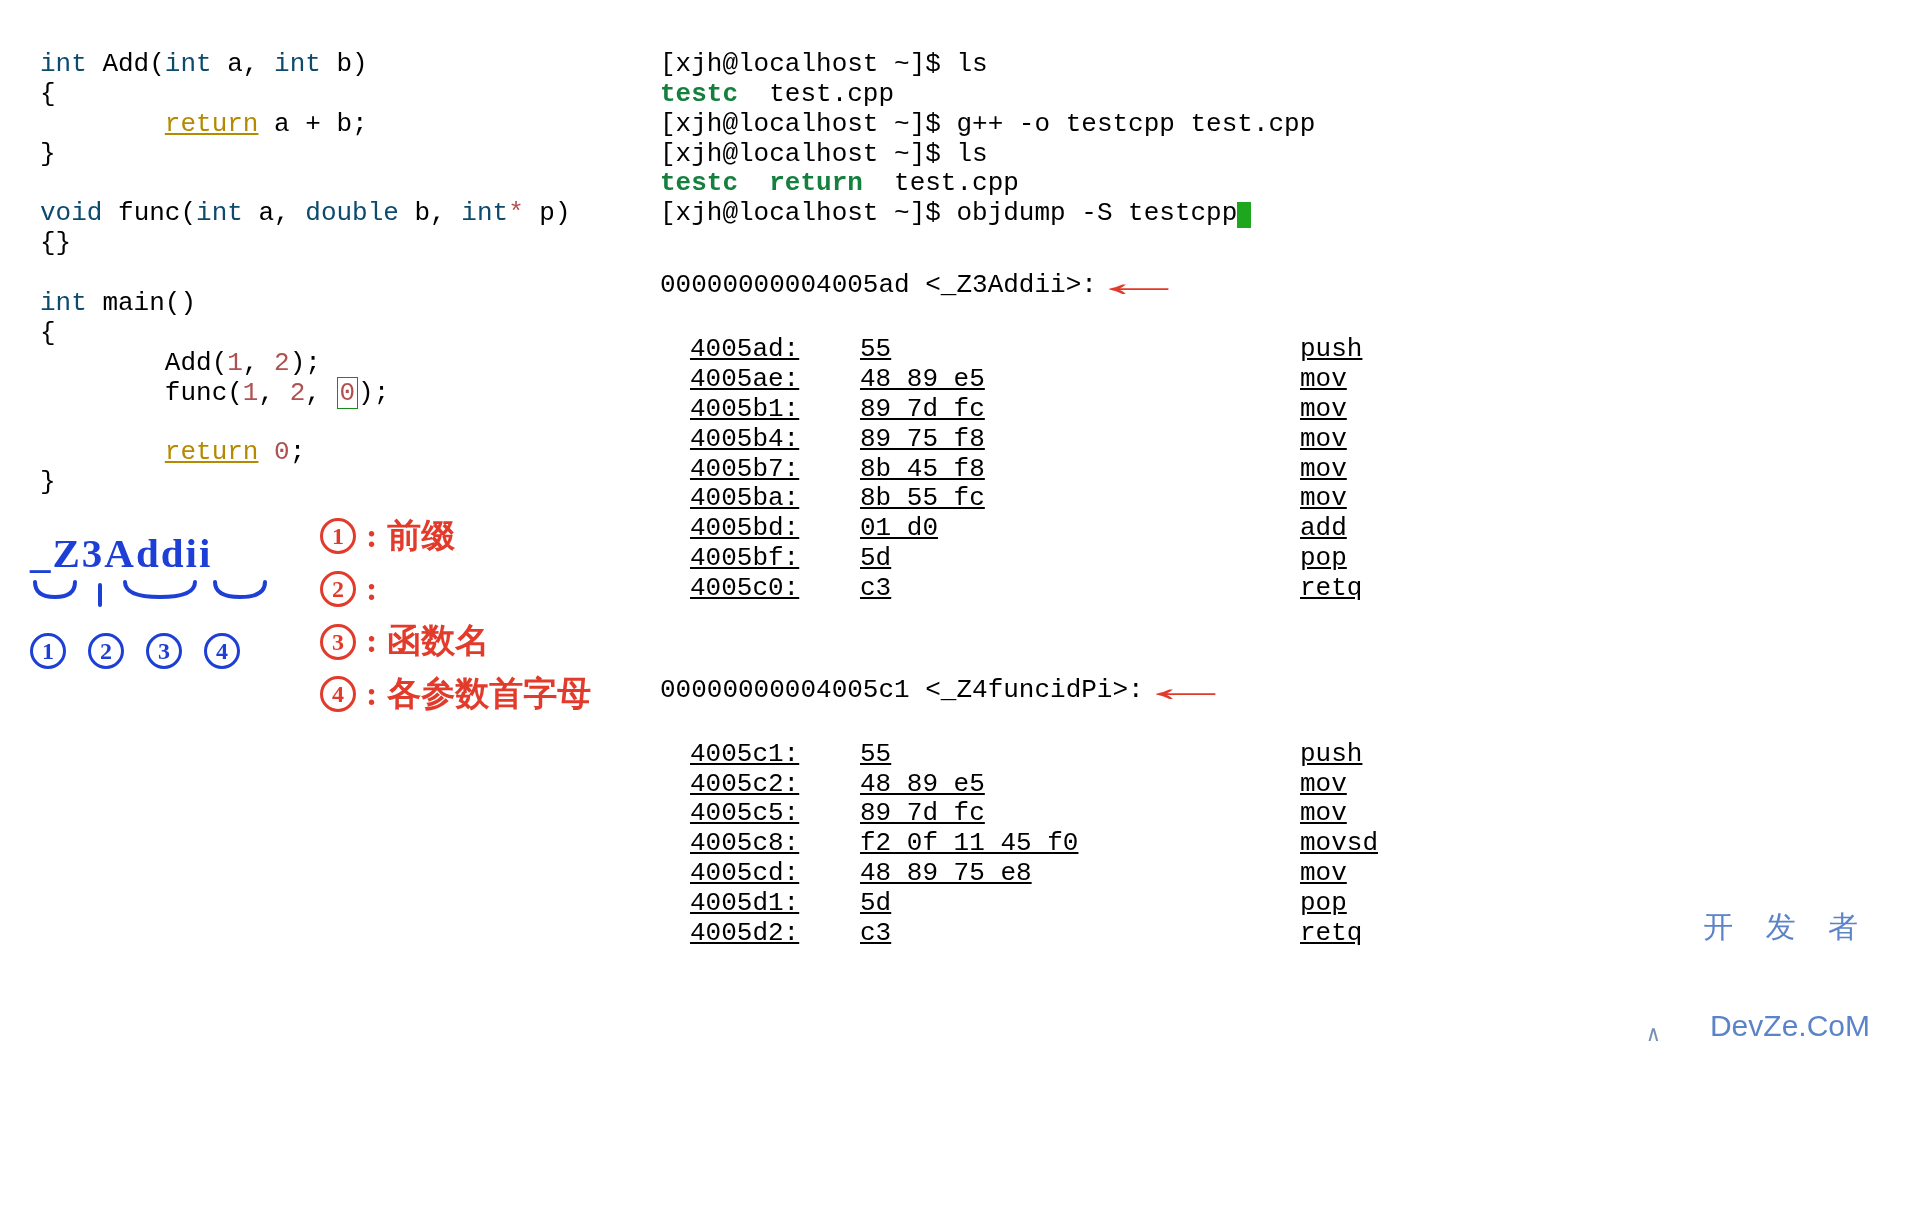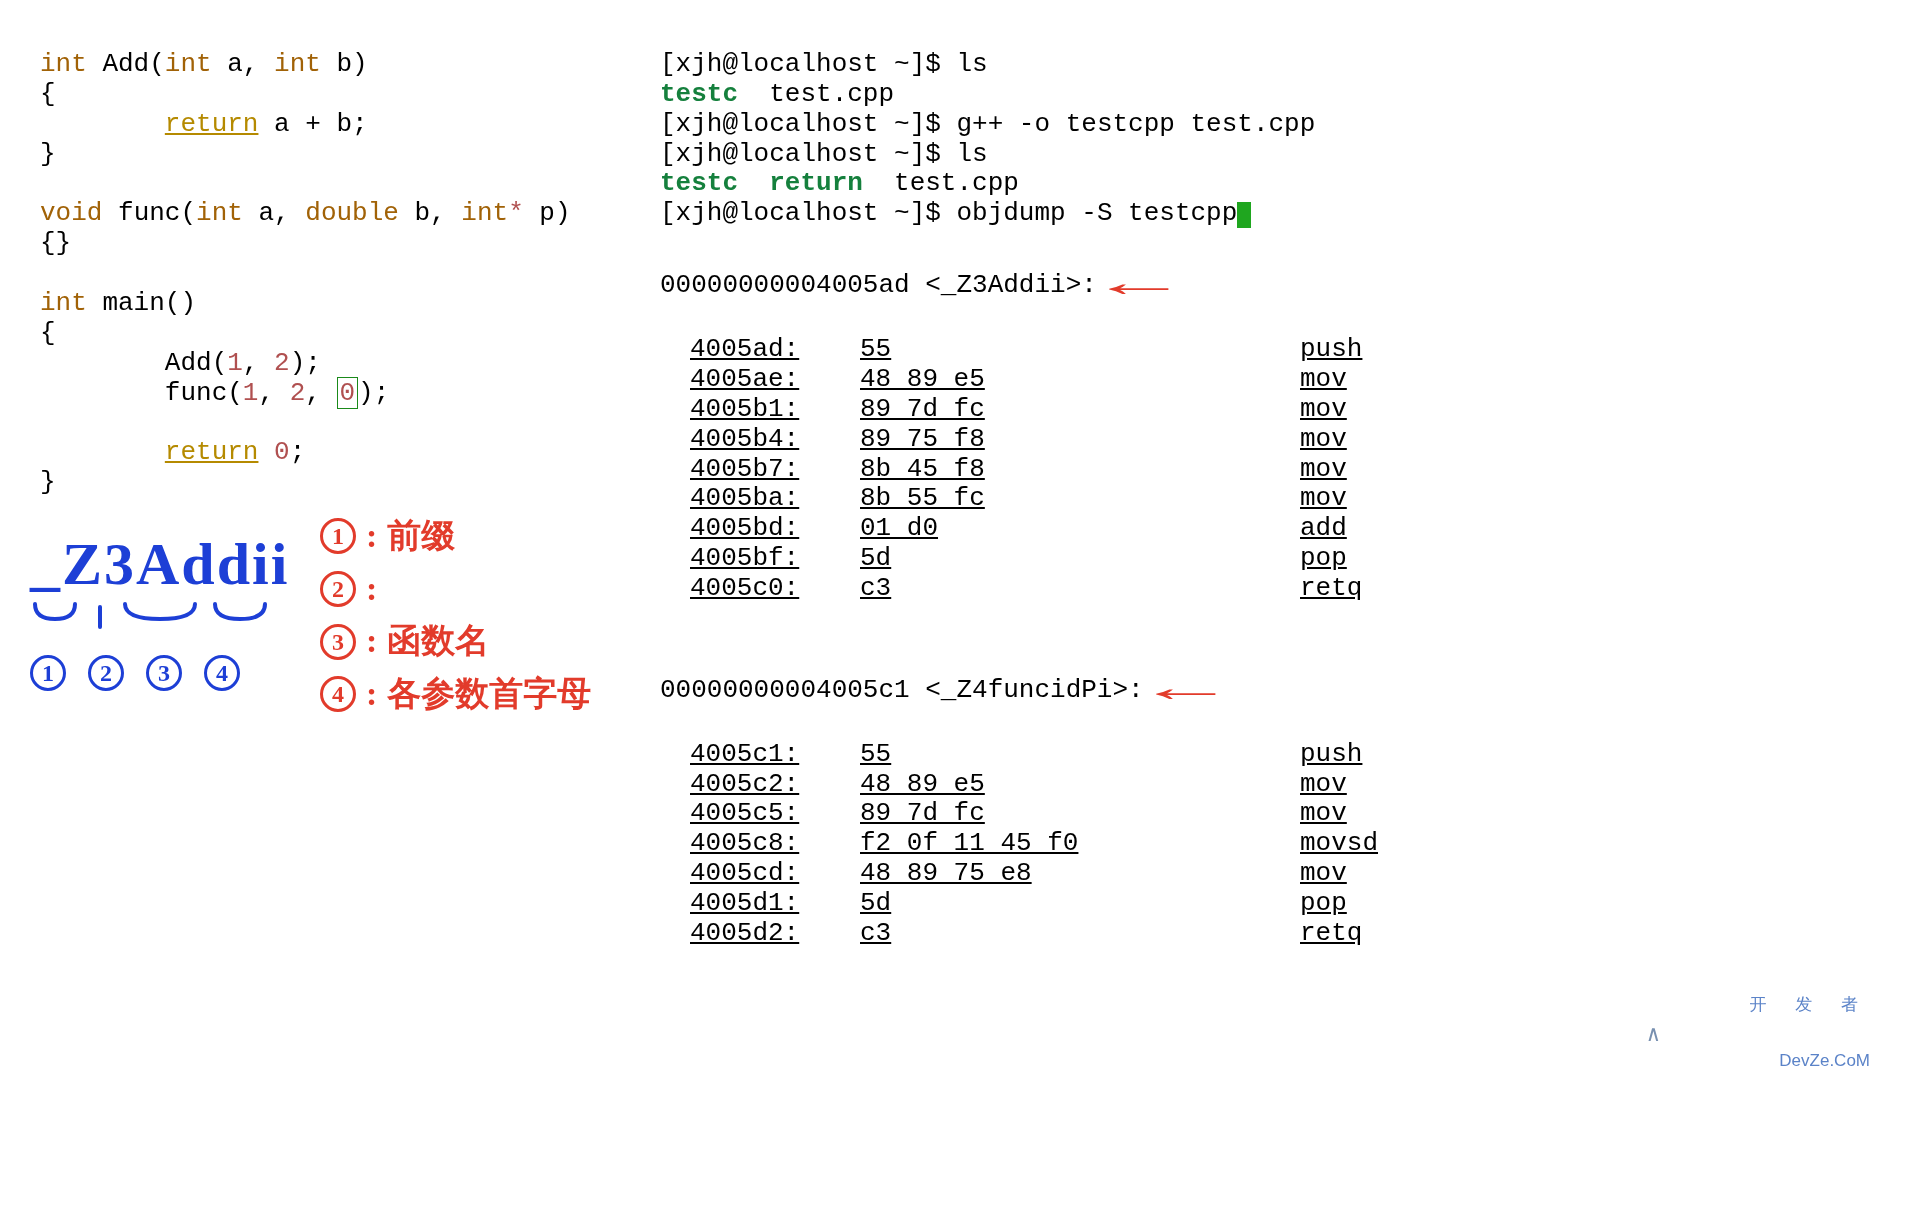--- a/index.html
+++ b/index.html
@@ -21,21 +21,21 @@
   .left-pane {
     flex: 0 0 560px;
     position: relative;
   }
   .right-pane {
     flex: 1;
     white-space: pre;
     position: relative;
   }
   .code { white-space: pre; }
-  .kw-type { color: #a16207; text-align: right; }
+  .kw-type { color: #0c4a6e; text-align: right; }
   .kw-ctrl { color: #b58a00; text-decoration: underline; }
   .num { color: #b05050; }
   .star { color: #b05050; }
   .green-txt { color: #15803d; font-weight: bold; }
   .cursor-block {
     background: #1fa61f;
     display: inline-block;
     width: 14px;
     height: 26px;
     vertical-align: text-bottom;
@@ -47,21 +47,21 @@
   .asm-line { display: flex; text-decoration: underline; }
   .asm-addr { width: 200px; padding-left: 30px; }
   .asm-bytes { width: 440px; }
   .asm-mnemonic { }
   .symbol-header { }
   .watermark {
     position: absolute;
     right: 0;
     bottom: -10px;
     font-family: Arial, sans-serif;
-    font-size: 17px;
+    font-size: 30px;
     color: #5b83c8;
     text-align: right;
     line-height: 1.1;
   }
   .watermark .cn { letter-spacing: 12px; }
   .arrow {
     color: #e23b2b;
     font-size: 40px;
     display: inline-block;
     transform: scaleX(2.5) translateY(4px);
@@ -87,21 +87,21 @@
     align-items: center;
     justify-content: center;
     border: 3px solid currentColor;
     border-radius: 50%;
     width: 36px;
     height: 36px;
     font-size: 24px;
     line-height: 1;
   }
   .blue-text {
-    font-size: 60px;
+    font-size: 41px;
     letter-spacing: 2px;
   }
   .brace-svg { display: block; }
   .red-list { font-size: 34px; line-height: 1.55; }
   .red-list .row { display: flex; align-items: center; gap: 10px; }
 </style>
 </head>
 <body>
 
 <div class="container">

